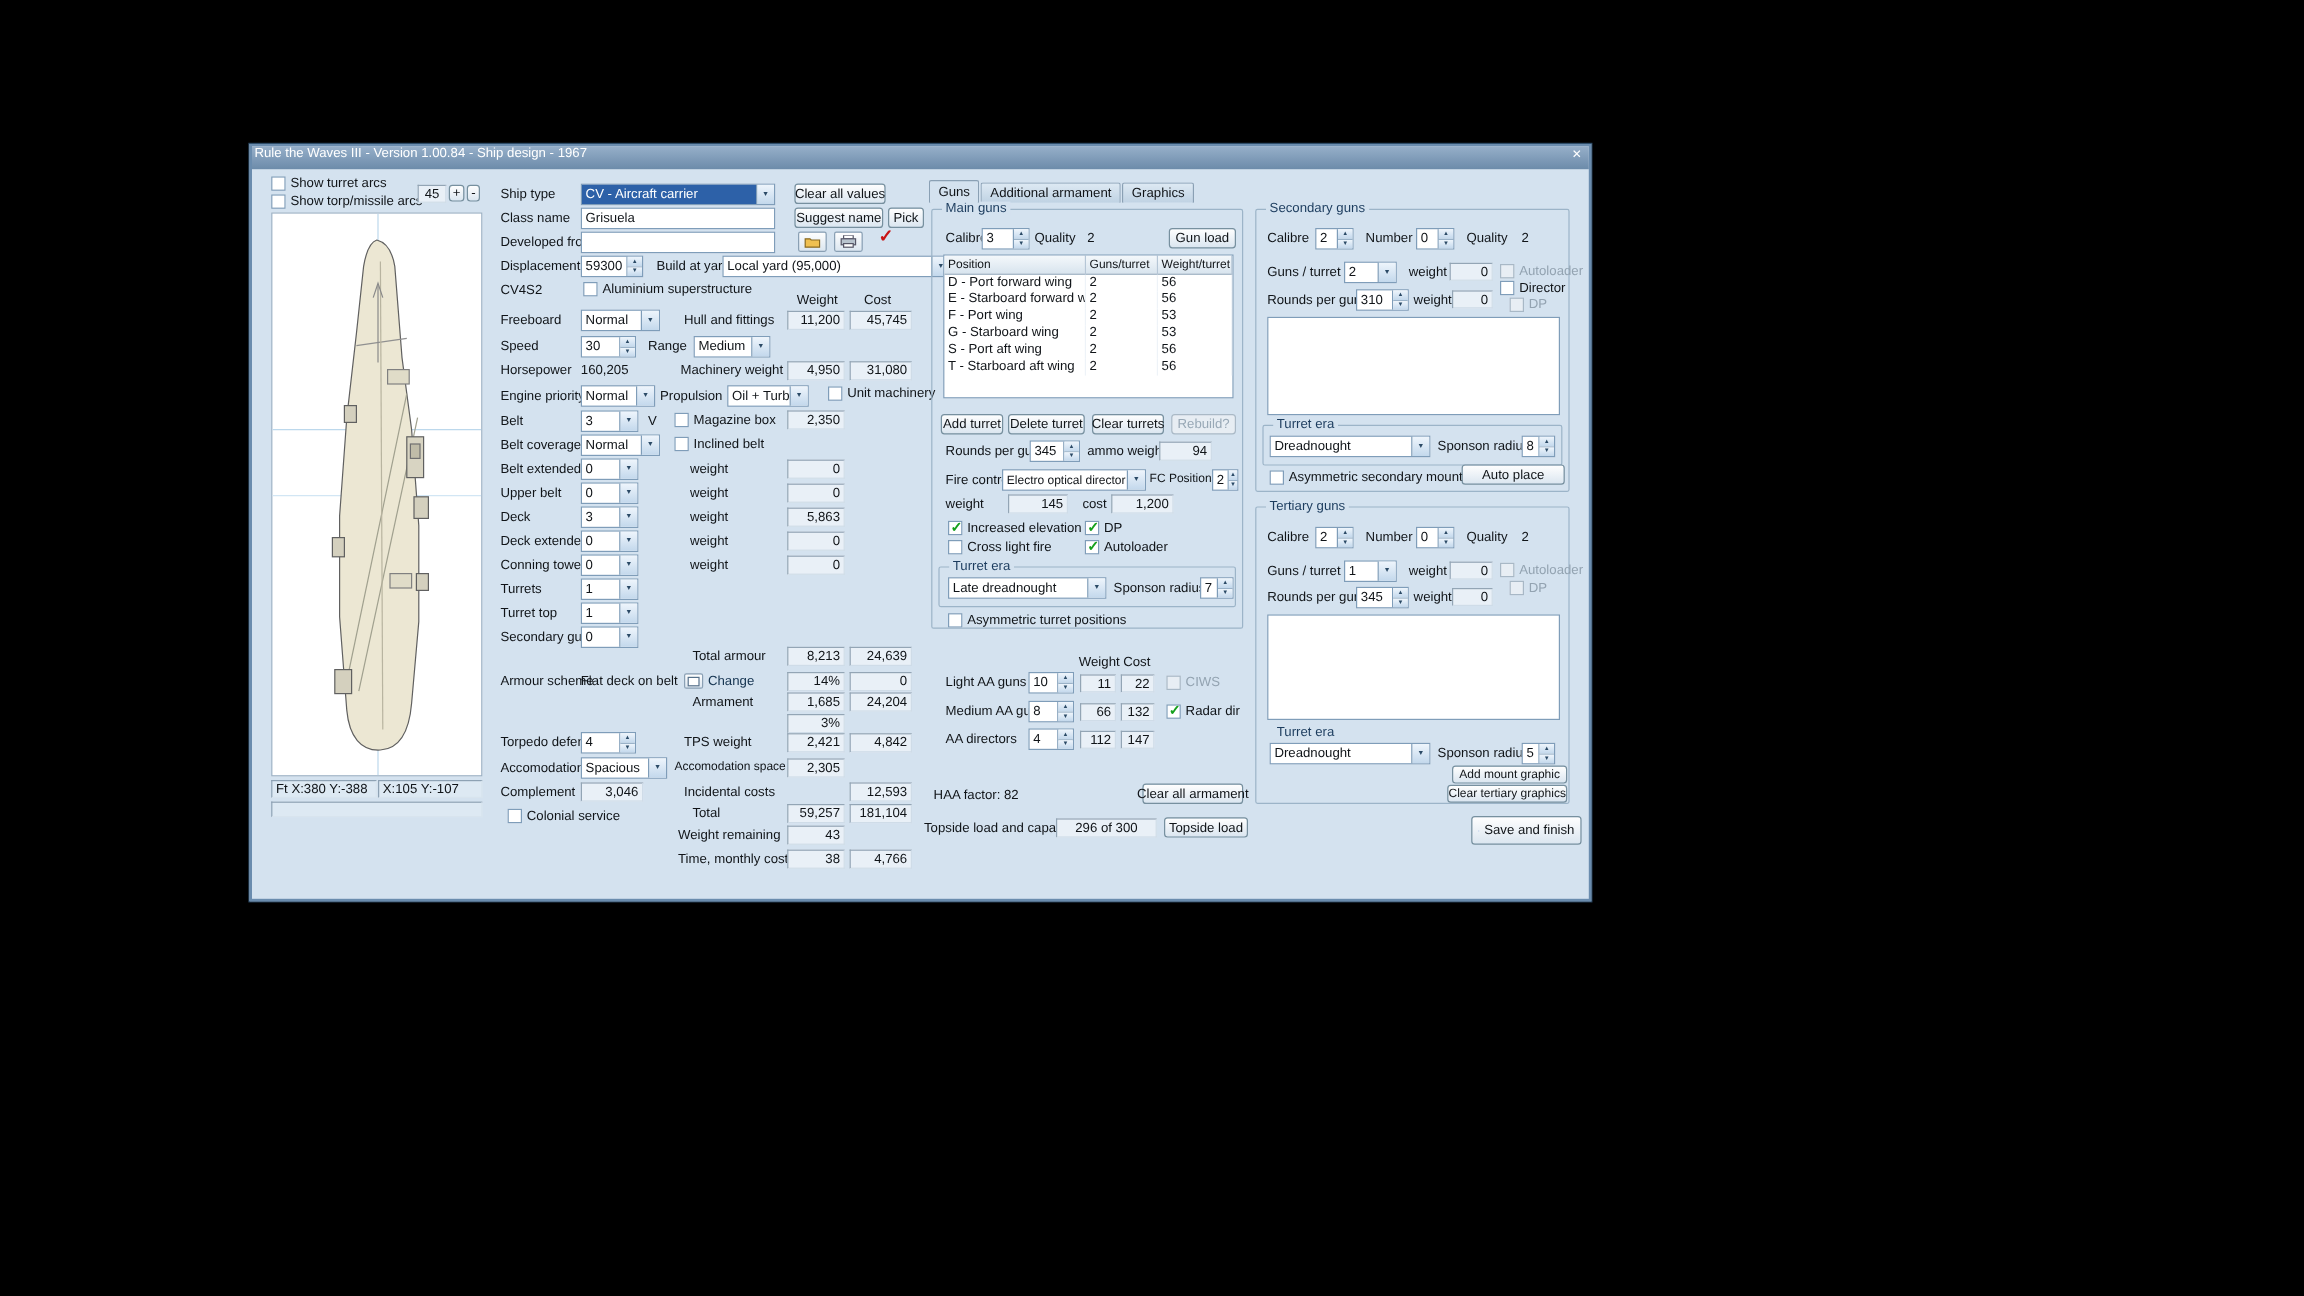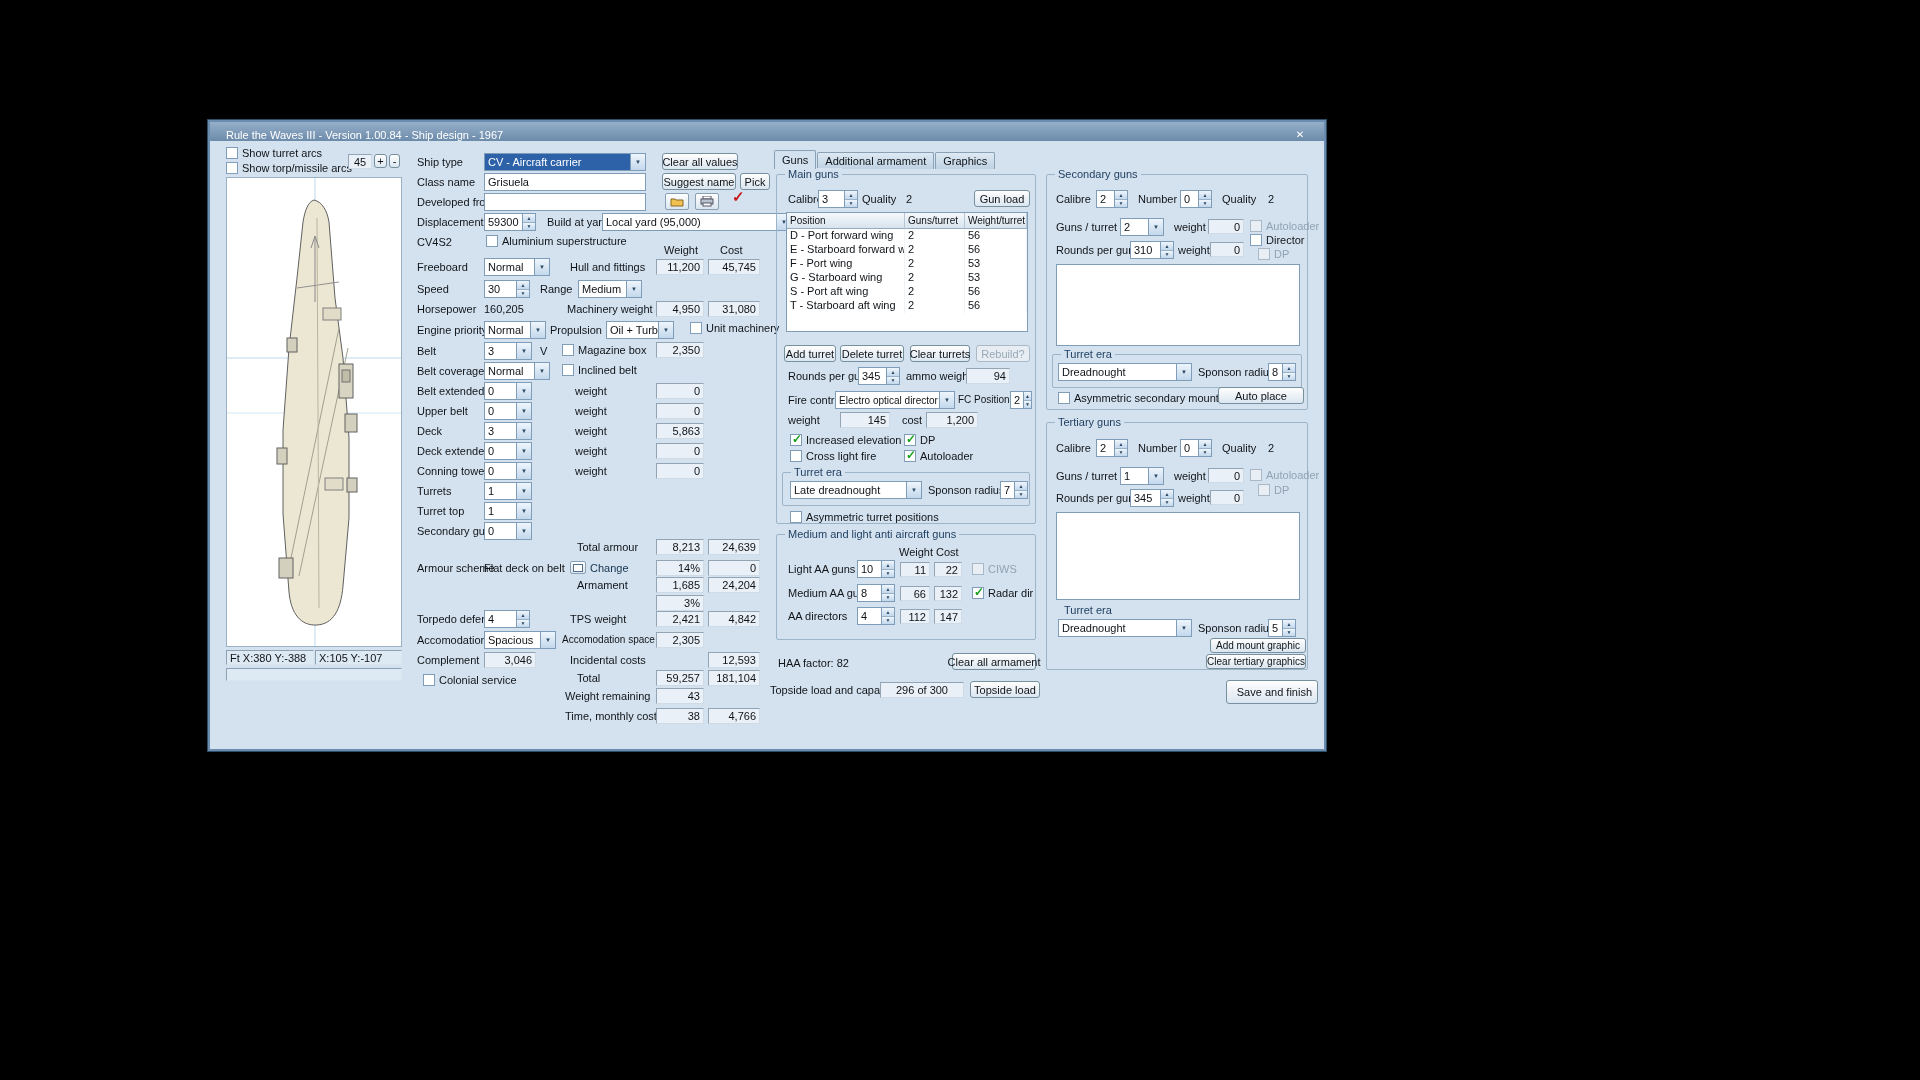--- a/index.html
+++ b/index.html
@@ -1,19 +1,19 @@
 <!DOCTYPE html>
 <html><head>
 <meta charset="utf-8">
 <style>
 *{box-sizing:border-box;margin:0;padding:0}
 html,body{width:1920px;height:1080px;background:#000;font-family:"Liberation Sans",sans-serif;font-size:11px;color:#101418;overflow:hidden}
 .ab{position:absolute}
 #win{position:absolute;left:208px;top:120px;width:1118px;height:631px;background:#d4e2ef;border:2px solid #6a8cae;box-shadow:0 0 0 1px #2e4d69}
-#tb{position:absolute;left:0;top:0;width:100%;height:19px;background:linear-gradient(#96afc9,#6c8baa);color:#fff;display:flex;align-items:flex-end;padding:0 16px}
+#tb{position:absolute;left:0;top:0;width:100%;height:19px;background:linear-gradient(#96afc9,#6c8baa);color:#fff;display:flex;align-items:flex-start;padding:0 2px}
 #tb .x{margin-left:auto;width:16px;height:14px;display:flex;align-items:center;justify-content:center}
 #tb .x::after{content:"✕";font-size:10px;color:#fff}
 .lbl{position:absolute;white-space:nowrap}
 .sm{font-size:10px}
 .num{position:absolute;height:16px;background:#e9f0f7;border:1px solid;border-color:#93a5b5 #cfdce8 #cfdce8 #93a5b5;text-align:right;padding:1px 3px;white-space:nowrap}
 .ctr{text-align:center}
 .inp{position:absolute;height:18px;background:#fff;border:1px solid #7f9db9;padding:1px 3px;display:flex;align-items:center;white-space:nowrap}
 .dd{position:absolute;height:18px;background:#fff;border:1px solid #7f9db9;display:flex}
 .dd .t{flex:1;padding:1px 3px;white-space:nowrap;overflow:hidden;display:flex;align-items:center}
 .dd .t.hl{background:#2d61a8;color:#fff}
@@ -486,23 +486,20 @@
       <div class="b">
         <i class="u"></i>
         <i class="d"></i>
       </div>
     </div>
   <label class="cb" style="left:580px;top:389px">
       <span class="k"></span>
       <span>Asymmetric turret positions</span>
     </label>
 
-  <div class="grp" style="left:566px;top:412px;width:260px;height:106px">
-    <div class="cap">Medium and light anti aircraft guns</div>
-  </div>
   <div class="lbl" style="left:689px;top:424px">Weight</div>
   <div class="lbl" style="left:726px;top:424px">Cost</div>
 
   <div class="lbl" style="left:578px;top:441px">Light AA guns</div>
   <div class="spin" style="left:647px;top:438px;width:38px">
       <div class="v">10</div>
       <div class="b">
         <i class="u"></i>
         <i class="d"></i>
       </div>

